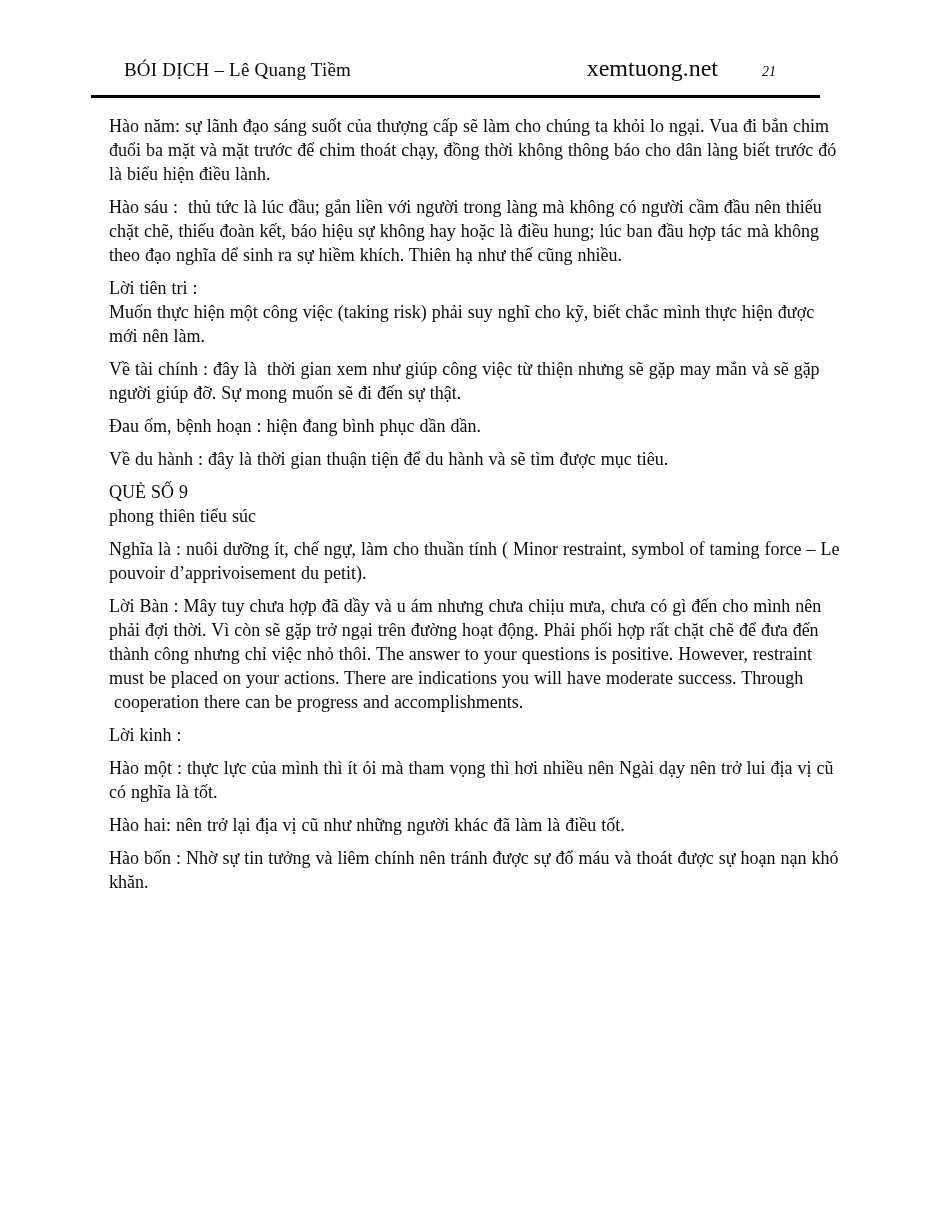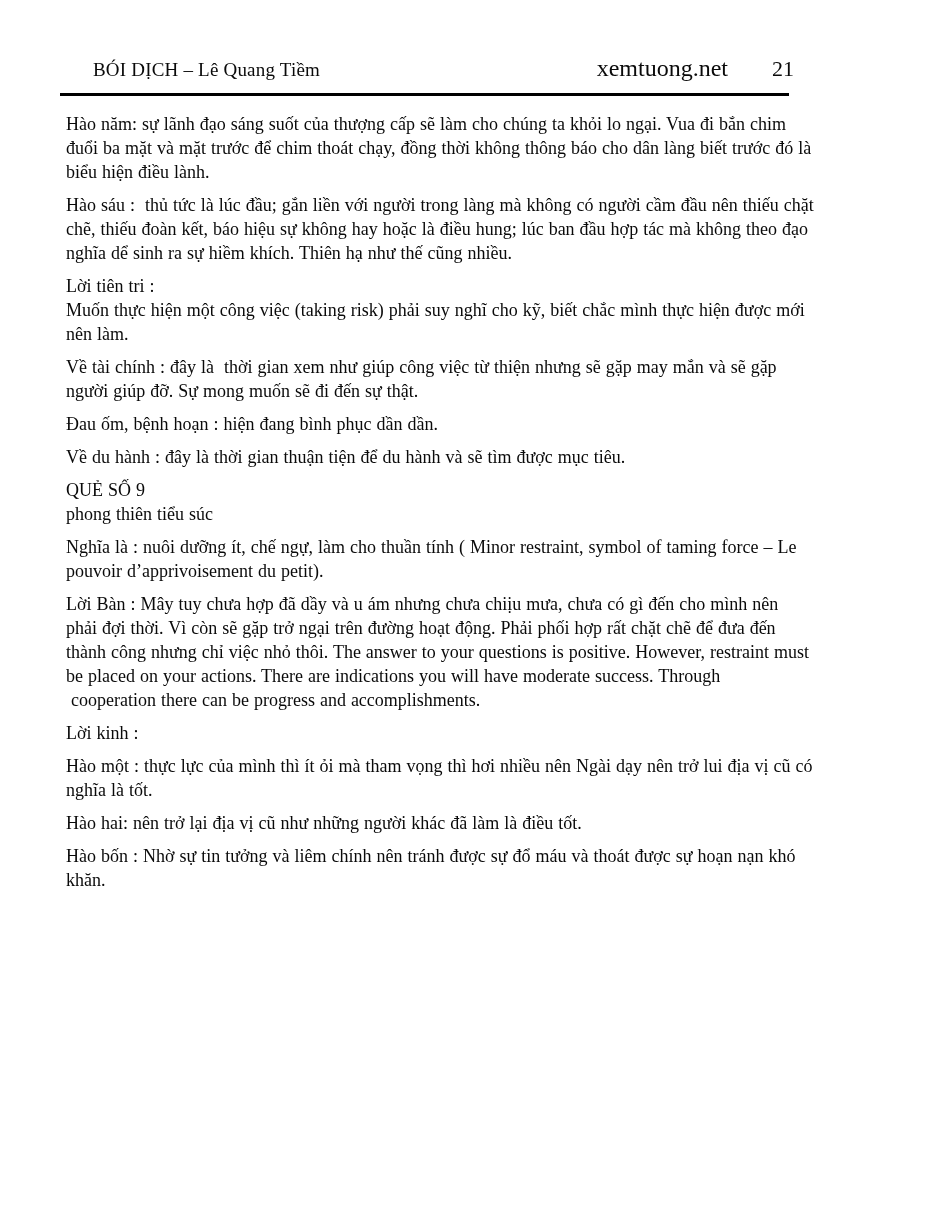--- a/index.html
+++ b/index.html
@@ -8,21 +8,21 @@
   }
   body {
     width: 935px;
     height: 1210px;
     background: #ffffff;
     color: #0a0a0a;
     font-family: "Liberation Serif", "DejaVu Serif", serif;
     overflow: hidden;
   }
   .page {
-    padding-left: 66px;
+    padding-left: 97px;
     padding-top: 56px;
     box-sizing: border-box;
     width: 935px;
     height: 1210px;
   }
   .page-header {
     width: 748px;
     display: flex;
     align-items: baseline;
     font-size: 19px;
@@ -30,40 +30,41 @@
   }
   .header-title {
     margin-left: 27px;
     flex: 1 1 auto;
     letter-spacing: 0.2px;
   }
   .header-site {
     font-size: 24px;
   }
   .header-page {
-    font-size: 22px;
+    font-size: 14px;
     margin-left: 44px;
-    margin-right: 20px;
+    margin-right: 69px;
+    font-style: italic;
   }
   .header-rule {
     width: 729px;
     height: 3px;
     background: #000000;
     margin-left: -6px;
     margin-top: 11px;
     border: none;
   }
   main.body-text {
     width: 748px;
     margin-top: 16px;
     font-size: 18px;
     line-height: 24px;
   }
   main.body-text p {
-    margin: 0 0 9px 0;
+    margin: 0 0 9px 12px;
     white-space: pre-line; 
     word-spacing: 0.5px;
   }
 </style>
 </head>
 <body>
 
 <div class="page">
 
   <div class="page-header">

